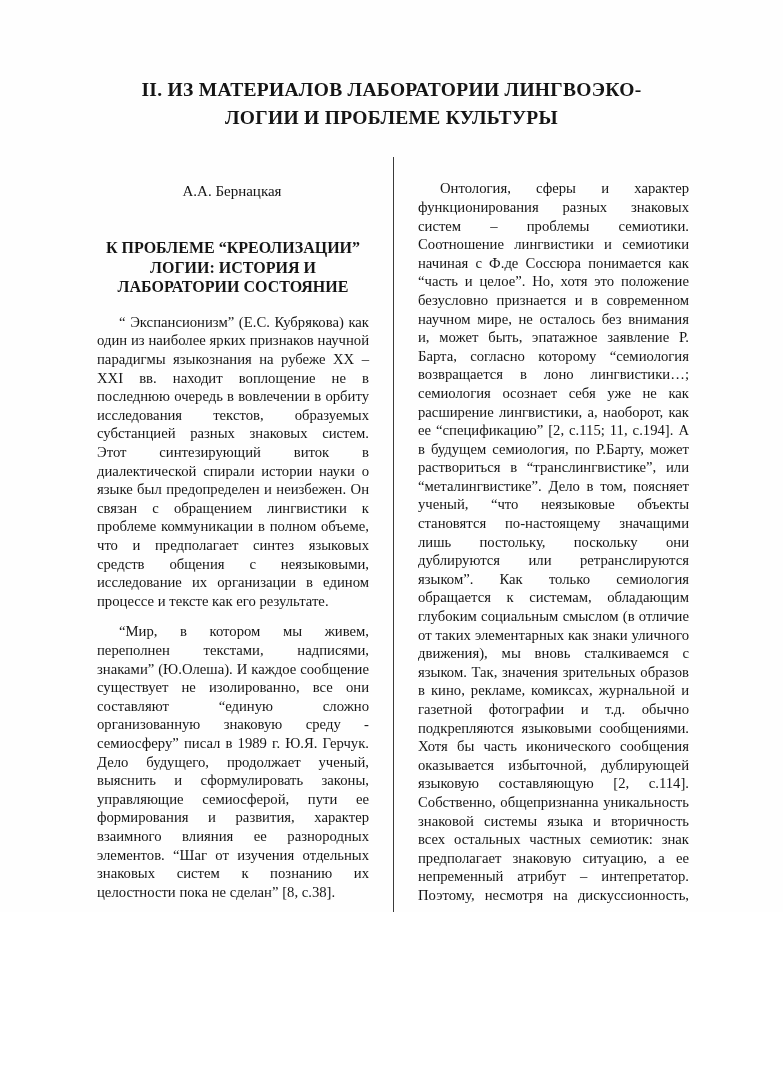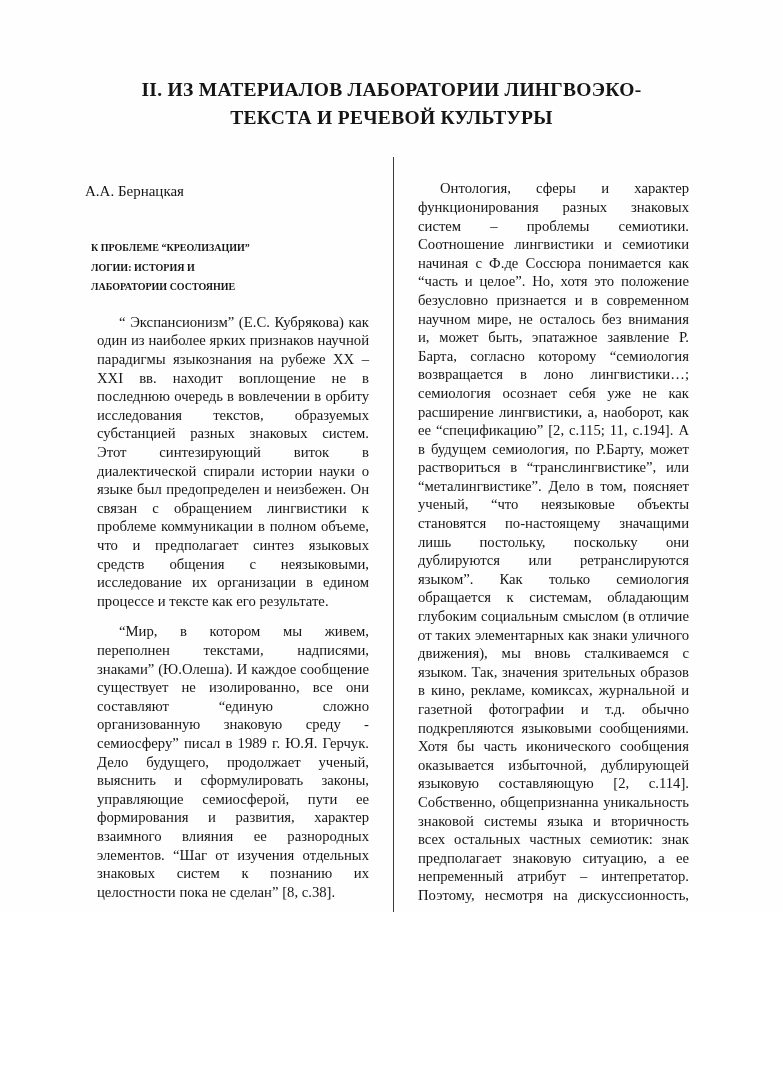--- a/index.html
+++ b/index.html
@@ -39,46 +39,46 @@
     hyphens: auto;
   }
   .col-left  { width: 296px; padding-top: 12px; }
   .col-right { width: 295px; padding-top: 10px; }
   .divider {
     width: 1px;
     background: #3a3a3a;
     margin: 0 12px;
   }
   .author-block {
-    text-align: left;
+    text-align: center;
     margin: 12px 2px 0 0;
     font-size: 15px;
     line-height: 21px;
     text-indent: 0;
   }
   .article-heading {
     margin: 36px 6px 16px 6px;
-    text-align: left;
-    font-size: 10px;
+    text-align: center;
+    font-size: 16px;
     font-weight: bold;
     line-height: 19.5px;
   }
   p.body-par {
     margin: 12px;
     text-indent: 22px;
   }
 </style>
 </head>
 <body>
 
 <div class="page">
 
   <h1 class="main-title">
     <span>II. ИЗ МАТЕРИАЛОВ  ЛАБОРАТОРИИ ЛИНГВОЭКО-</span><br>
-    <span>ТЕКСТА И РЕЧЕВОЙ КУЛЬТУРЫ</span>
+    <span>ЛОГИИ И ПРОБЛЕМЕ КУЛЬТУРЫ</span>
   </h1>
 
   <div class="content">
 
     <div class="col col-left">
       <div class="author-block">
         <div>А.А. Бернацкая</div>
       </div>
       <h2 class="article-heading">
         <span>К ПРОБЛЕМЕ  “КРЕОЛИЗАЦИИ”</span><br>

